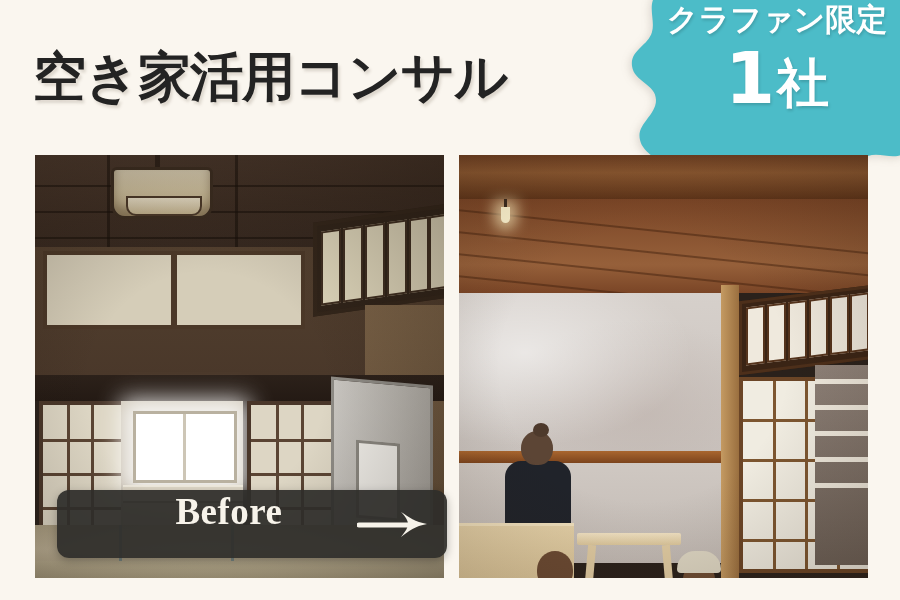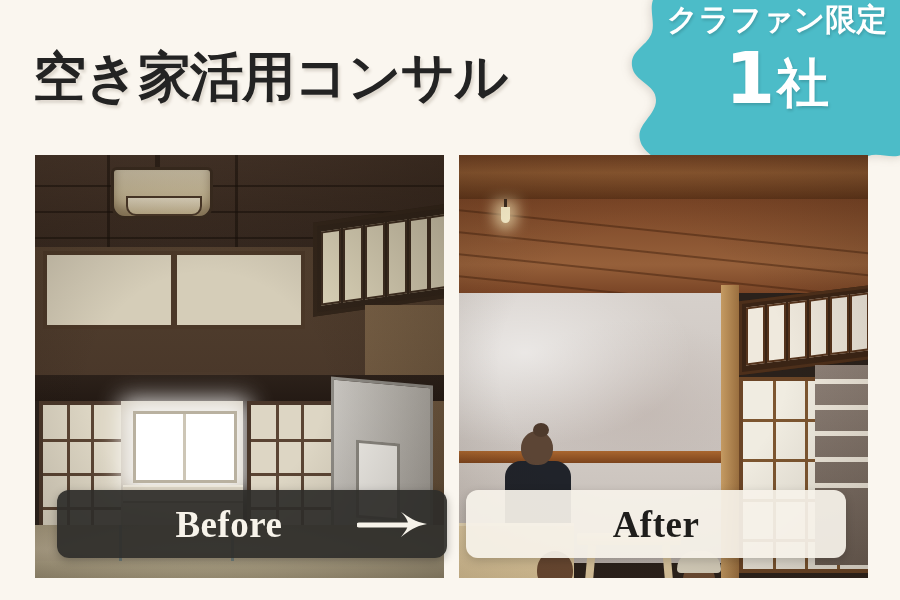--- a/index.html
+++ b/index.html
@@ -339,21 +339,21 @@
 
   
   #chip-before {
     position: absolute;
     left: 57px; top: 490px;
     width: 390px; height: 68px;
     background: rgba(46,45,42,0.93);
     border-radius: 12px;
     box-shadow: 0 3px 10px rgba(0,0,0,0.28);
     display: flex;
-    align-items: center;
+    align-items: flex-start;
     justify-content: center;
   }
   #chip-before .chip-label {
     font-family: "Liberation Serif", "DejaVu Serif", serif;
     font-size: 37px;
     font-weight: 700;
     color: #f7f3ea;
     letter-spacing: 0.5px;
     margin-right: 46px;
   }
@@ -519,17 +519,14 @@
   </div>
 
   <div id="chip-before">
     <span class="chip-label">Before</span>
     <svg id="arrow-icon" viewBox="0 0 74 34">
       <path d="M2,18 L56,18" stroke="#f7f3ea" stroke-width="5" stroke-linecap="round" fill="none"></path>
       <path d="M44,5 C52,10 58,15 70,17 C58,19 52,24 44,30 C49,24 51,20 51,17 C51,14 49,10 44,5 Z" fill="#f7f3ea"></path>
     </svg>
   </div>
 
-  <div id="chip-after">
-    <span class="chip-label">After</span>
-  </div>
 
 </div>
 
 </body></html>

